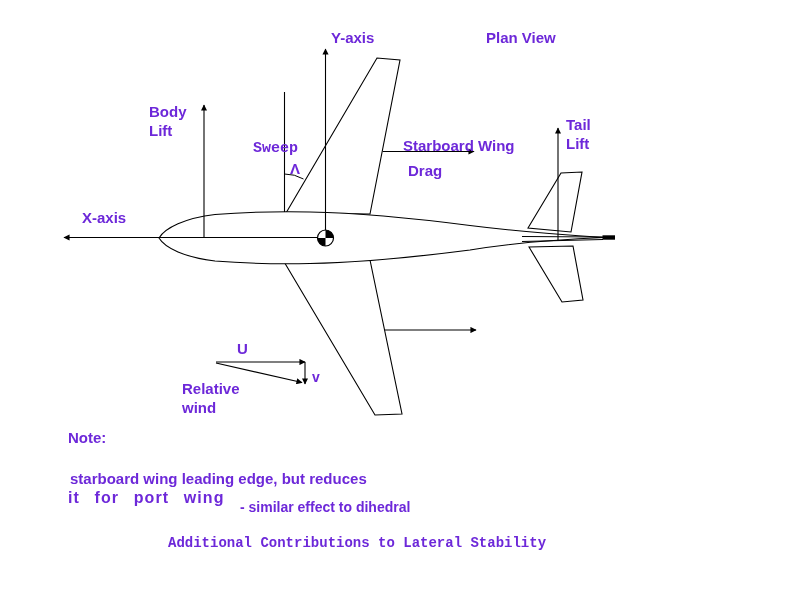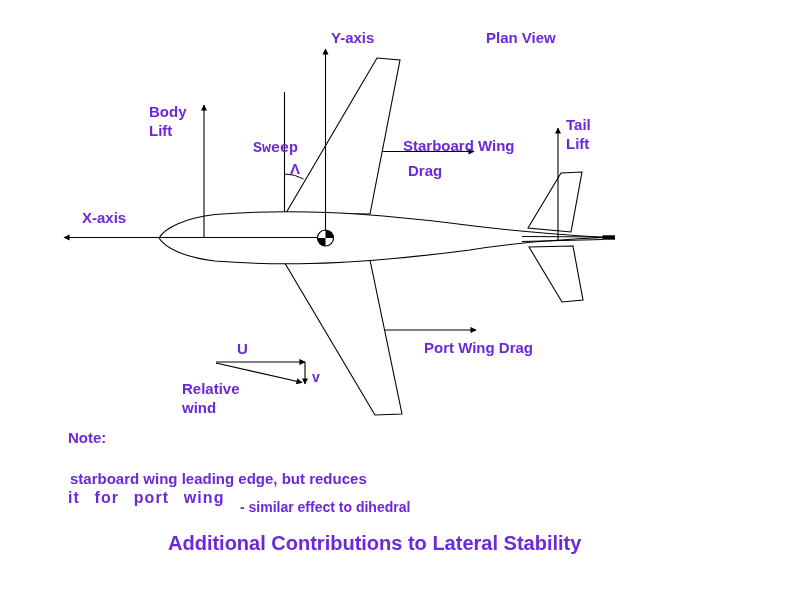--- a/index.html
+++ b/index.html
@@ -23,21 +23,21 @@
   #lbl-tail-lift{left:566px;top:116px;}
   #lbl-port-wing-drag{left:424px;top:339px;}
   #lbl-u{left:237px;top:340px;}
   #lbl-v{left:312px;top:368px;font-size:14px;}
   #lbl-relative-wind{left:182px;top:380px;}
   #lbl-note-heading{left:68px;top:429px;}
   #note-line1{left:69px;top:452px;}
   #note-line2{left:70px;top:470px;}
   #note-line3a{left:68px;top:489px;font-size:16px;letter-spacing:1.1px;word-spacing:9px;}
   #note-line3b{left:240px;top:498px;font-size:14px;}
-  #lbl-title{left:168px;top:531px;font-size:20px;line-height:24px;letter-spacing:0px;}
+  #lbl-title{left:168px;top:531px;font-size:14px;line-height:24px;letter-spacing:0px;font-family:Liberation Mono, monospace;}
 </style>
 </head>
 <body>
 
 <div class="stage">
 
   <svg width="800" height="600" viewBox="0 0 800 600">
     <defs>
       <marker id="ah" viewBox="0 0 10 10" refX="9" refY="5" markerWidth="9" markerHeight="5.6" orient="auto-start-reverse">
         <path d="M0,0 L10,5 L0,10 Z" fill="#000"></path>
@@ -88,21 +88,20 @@
   <div class="lbl" id="lbl-plan-view">Plan View</div>
   <div class="lbl" id="lbl-body-lift">Body
 Lift</div>
   <div class="lbl" id="lbl-sweep">Sweep</div>
   <div class="lbl" id="lbl-lambda">Λ</div>
   <div class="lbl" id="lbl-x-axis">X-axis</div>
   <div class="lbl" id="lbl-starboard-wing">Starboard Wing</div>
   <div class="lbl" id="lbl-drag">Drag</div>
   <div class="lbl" id="lbl-tail-lift">Tail
 Lift</div>
-  <div class="lbl" id="lbl-port-wing-drag">Port Wing Drag</div>
   <div class="lbl" id="lbl-u">U</div>
   <div class="lbl" id="lbl-v">v</div>
   <div class="lbl" id="lbl-relative-wind">Relative
 wind</div>
 
   <div class="lbl" id="lbl-note-heading">Note:</div>
   <div class="lbl" id="note-line2">starboard wing leading edge, but reduces</div>
   <div class="lbl" id="note-line3a">it for port wing</div>
   <div class="lbl" id="note-line3b">- similar effect to dihedral</div>
 

